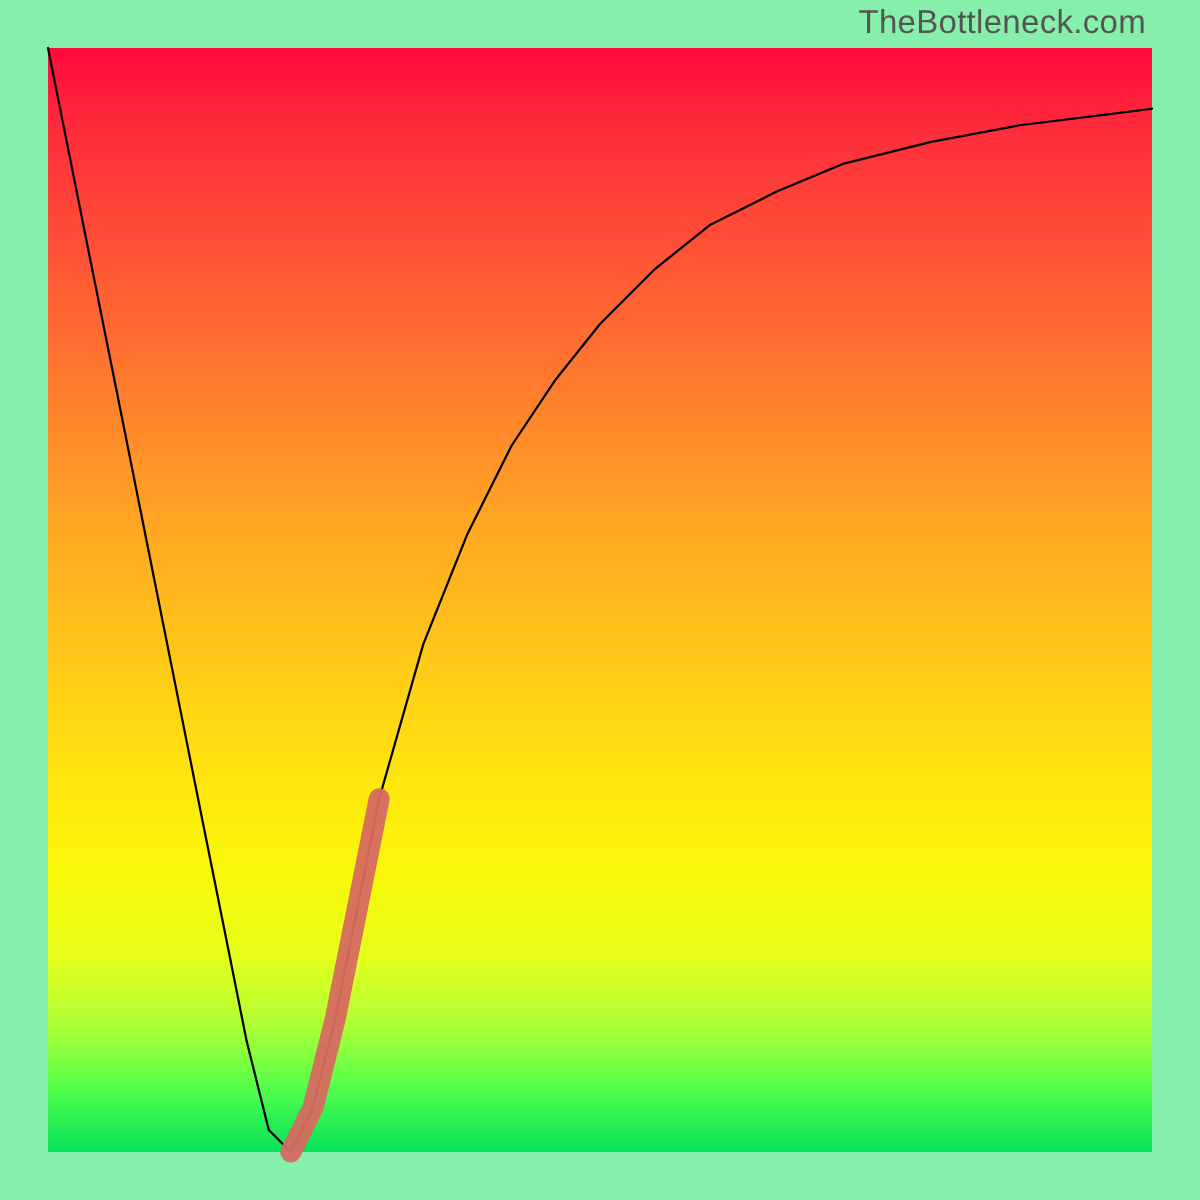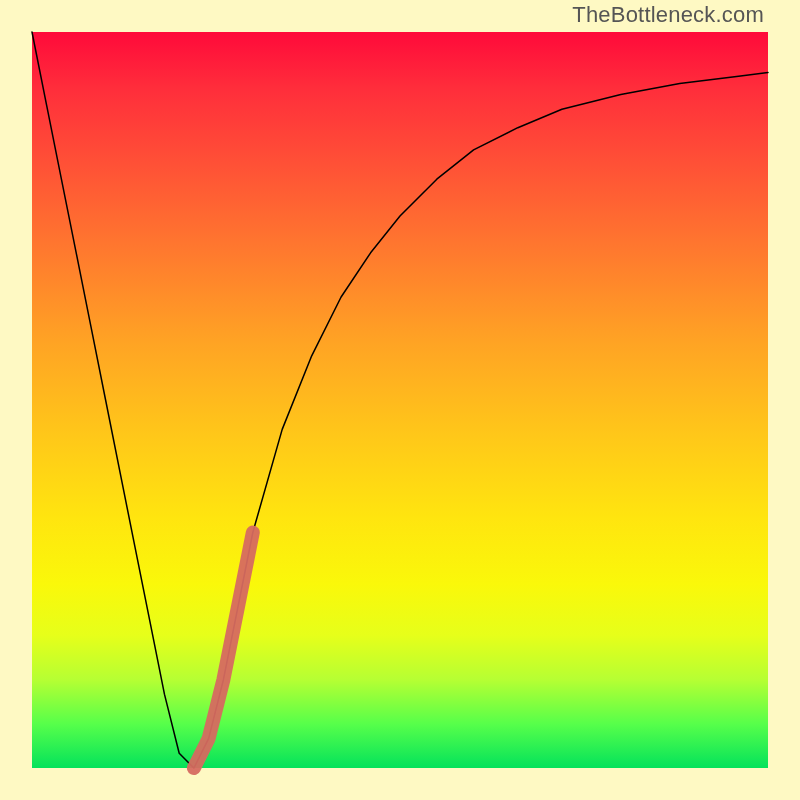--- a/index.html
+++ b/index.html
@@ -8,21 +8,21 @@
     width: 800px;
     height: 800px;
     overflow: hidden;
     background: #000;
     font-family: Arial, Helvetica, sans-serif;
   }
   .frame {
     position: relative;
     width: 800px;
     height: 800px;
-    background: #fef9c3;
+    background: #86efac;
   }
   .plot {
     position: absolute;
     left: 32px;
     top: 32px;
     width: 736px;
     height: 736px;
     
     background: linear-gradient(to bottom,
       #ff0a3a 0%,

